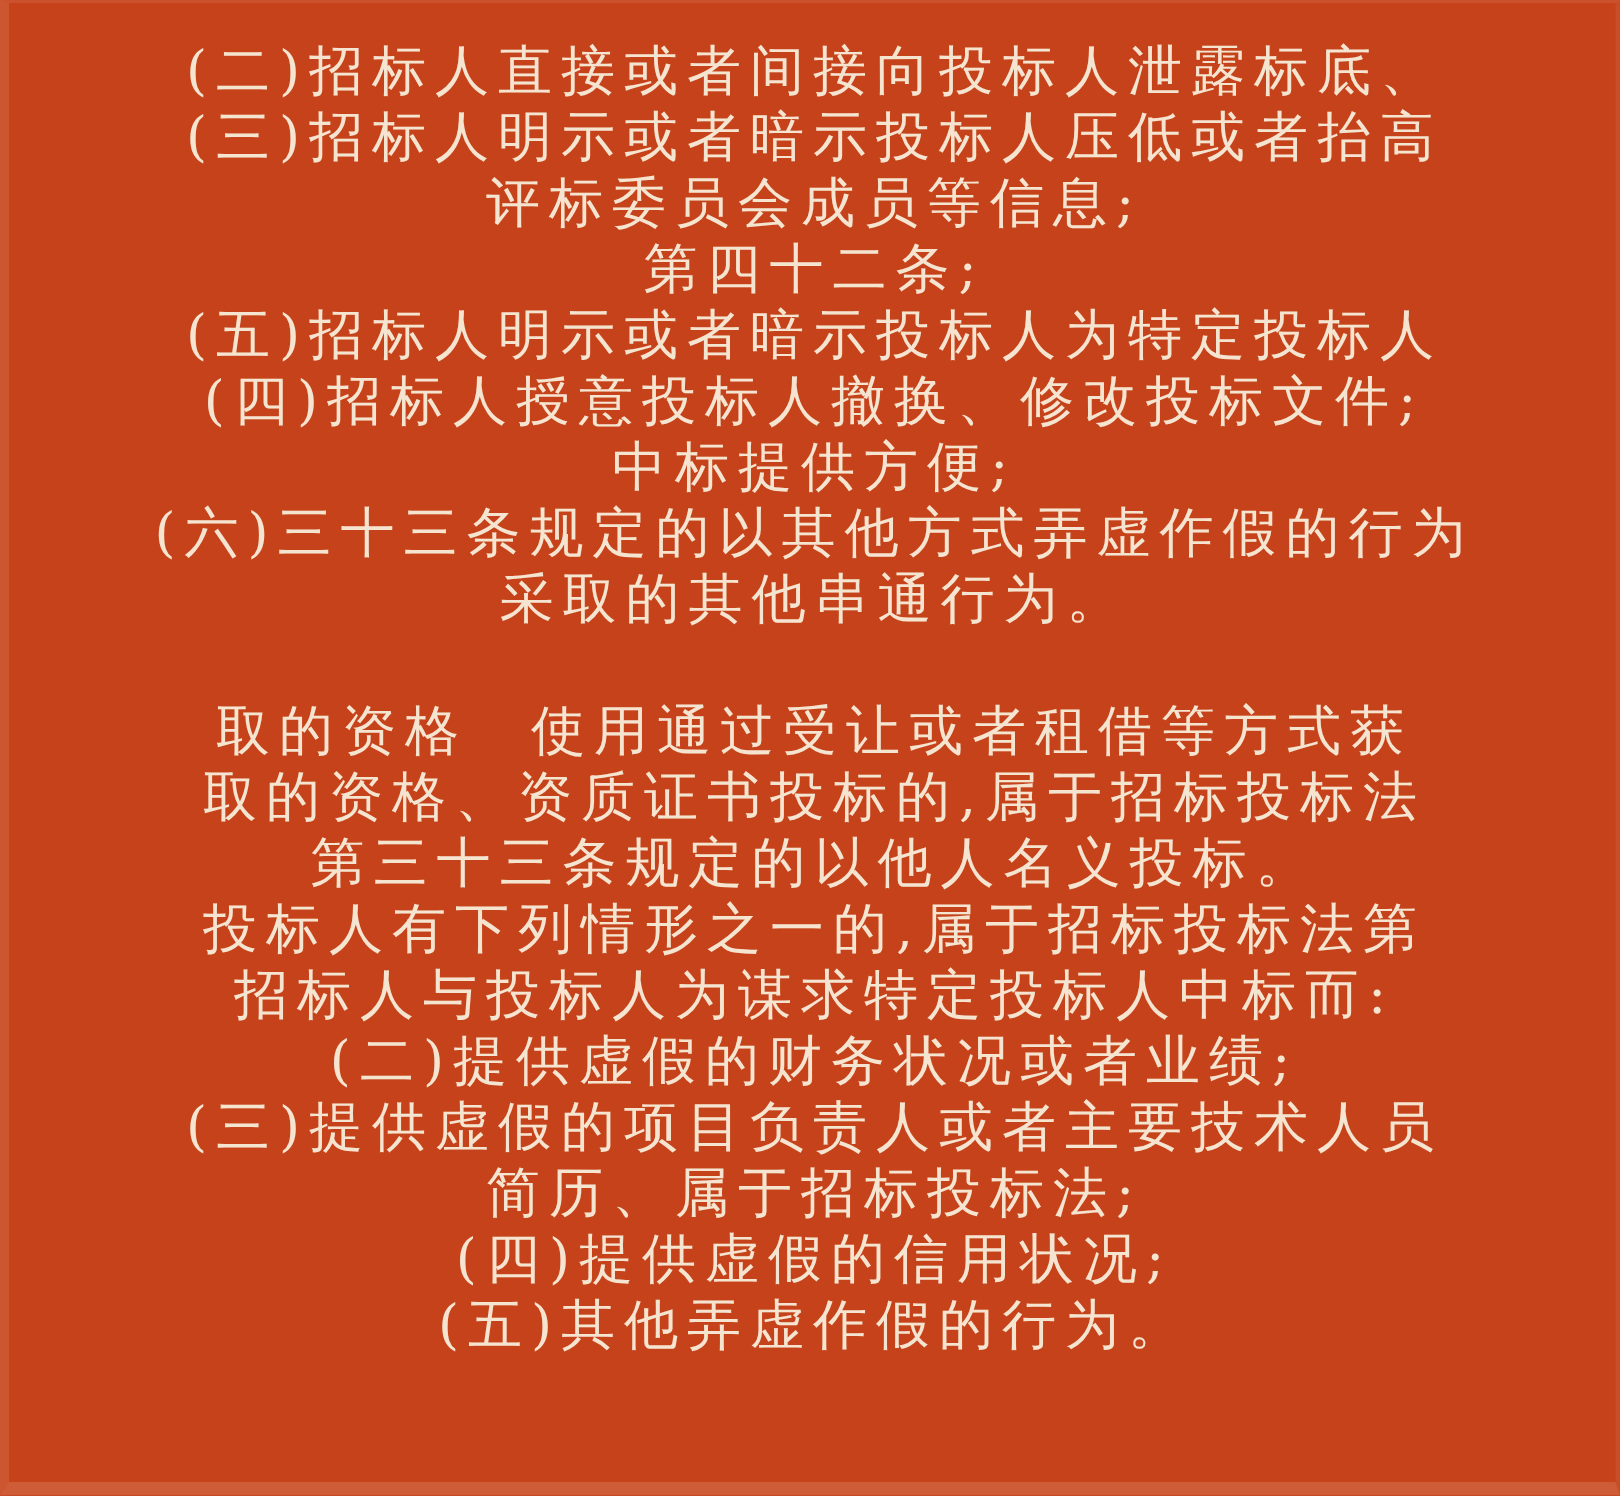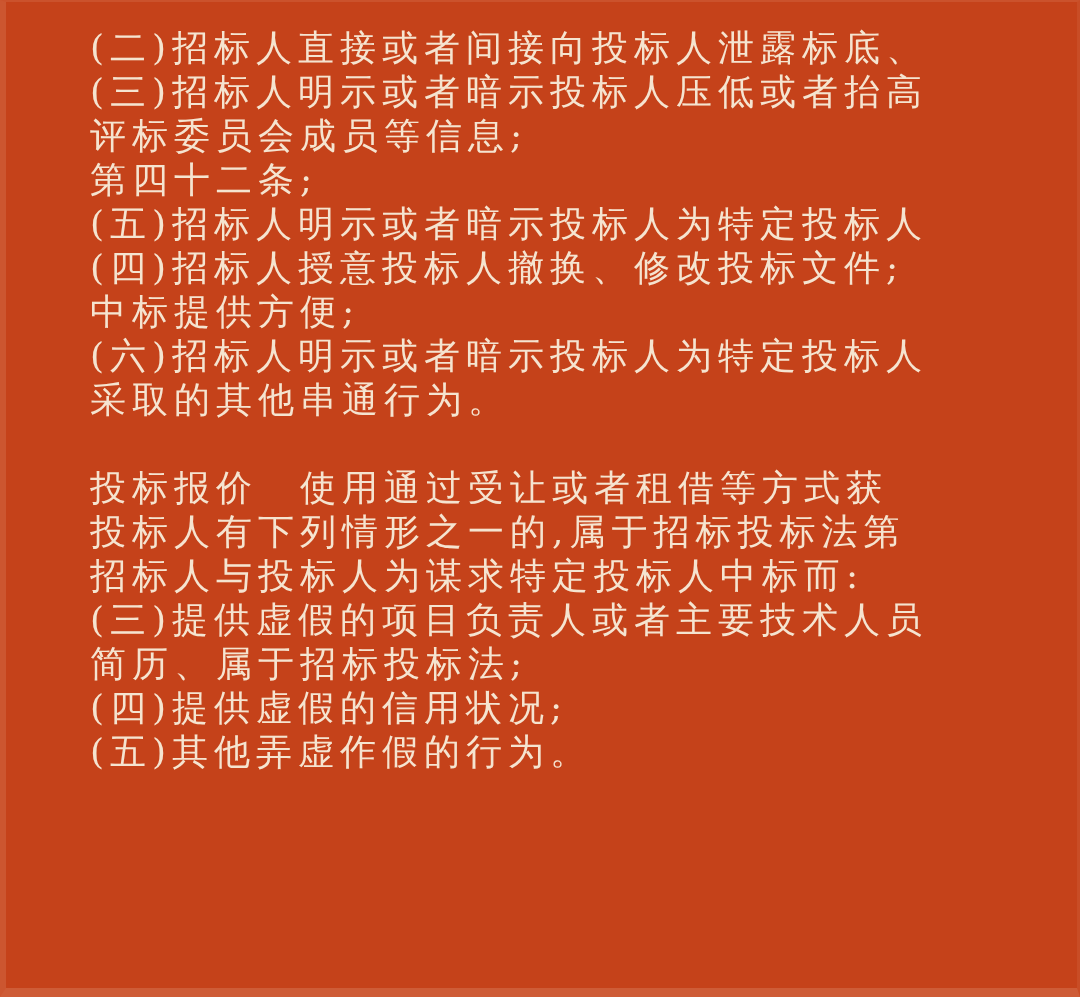--- a/index.html
+++ b/index.html
@@ -25,20 +25,21 @@
   .article {
     box-sizing: border-box;
     width: 1056px;
     padding: 26px 60px 0 90px;
     font-family: "DejaVu Serif", "Liberation Serif", serif;
     font-size: 36px;
     font-weight: normal;
     line-height: 44px;
     letter-spacing: 6px;
     color: #F5E4D0;
+    text-align: center;
   }
   .line {
     white-space: nowrap;
     height: 44px;
   }
   .section + .section {
     margin-top: 44px; 
   }
 </style>
 </head>
@@ -46,27 +47,30 @@
 
 <div class="article">
   <div class="section">
     <div class="line">(二)招标人直接或者间接向投标人泄露标底、</div>
     <div class="line">(三)招标人明示或者暗示投标人压低或者抬高</div>
     <div class="line">评标委员会成员等信息;</div>
     <div class="line">第四十二条;</div>
     <div class="line">(五)招标人明示或者暗示投标人为特定投标人</div>
     <div class="line">(四)招标人授意投标人撤换、修改投标文件;</div>
     <div class="line">中标提供方便;</div>
-    <div class="line">(六)招标人明示或者暗示投标人为特定投标人</div>
+    <div class="line">(六)三十三条规定的以其他方式弄虚作假的行为</div>
     <div class="line">采取的其他串通行为。</div>
   </div>
   <div class="section">
-    <div class="line">投标报价　使用通过受让或者租借等方式获</div>
+    <div class="line">取的资格　使用通过受让或者租借等方式获</div>
+    <div class="line">取的资格、资质证书投标的,属于招标投标法</div>
+    <div class="line">第三十三条规定的以他人名义投标。</div>
     <div class="line">投标人有下列情形之一的,属于招标投标法第</div>
     <div class="line">招标人与投标人为谋求特定投标人中标而:</div>
+    <div class="line">(二)提供虚假的财务状况或者业绩;</div>
     <div class="line">(三)提供虚假的项目负责人或者主要技术人员</div>
     <div class="line">简历、属于招标投标法;</div>
     <div class="line">(四)提供虚假的信用状况;</div>
     <div class="line">(五)其他弄虚作假的行为。</div>
   </div>
 </div>
 
 <div class="edge-vignette"></div>
 
 </body></html>

